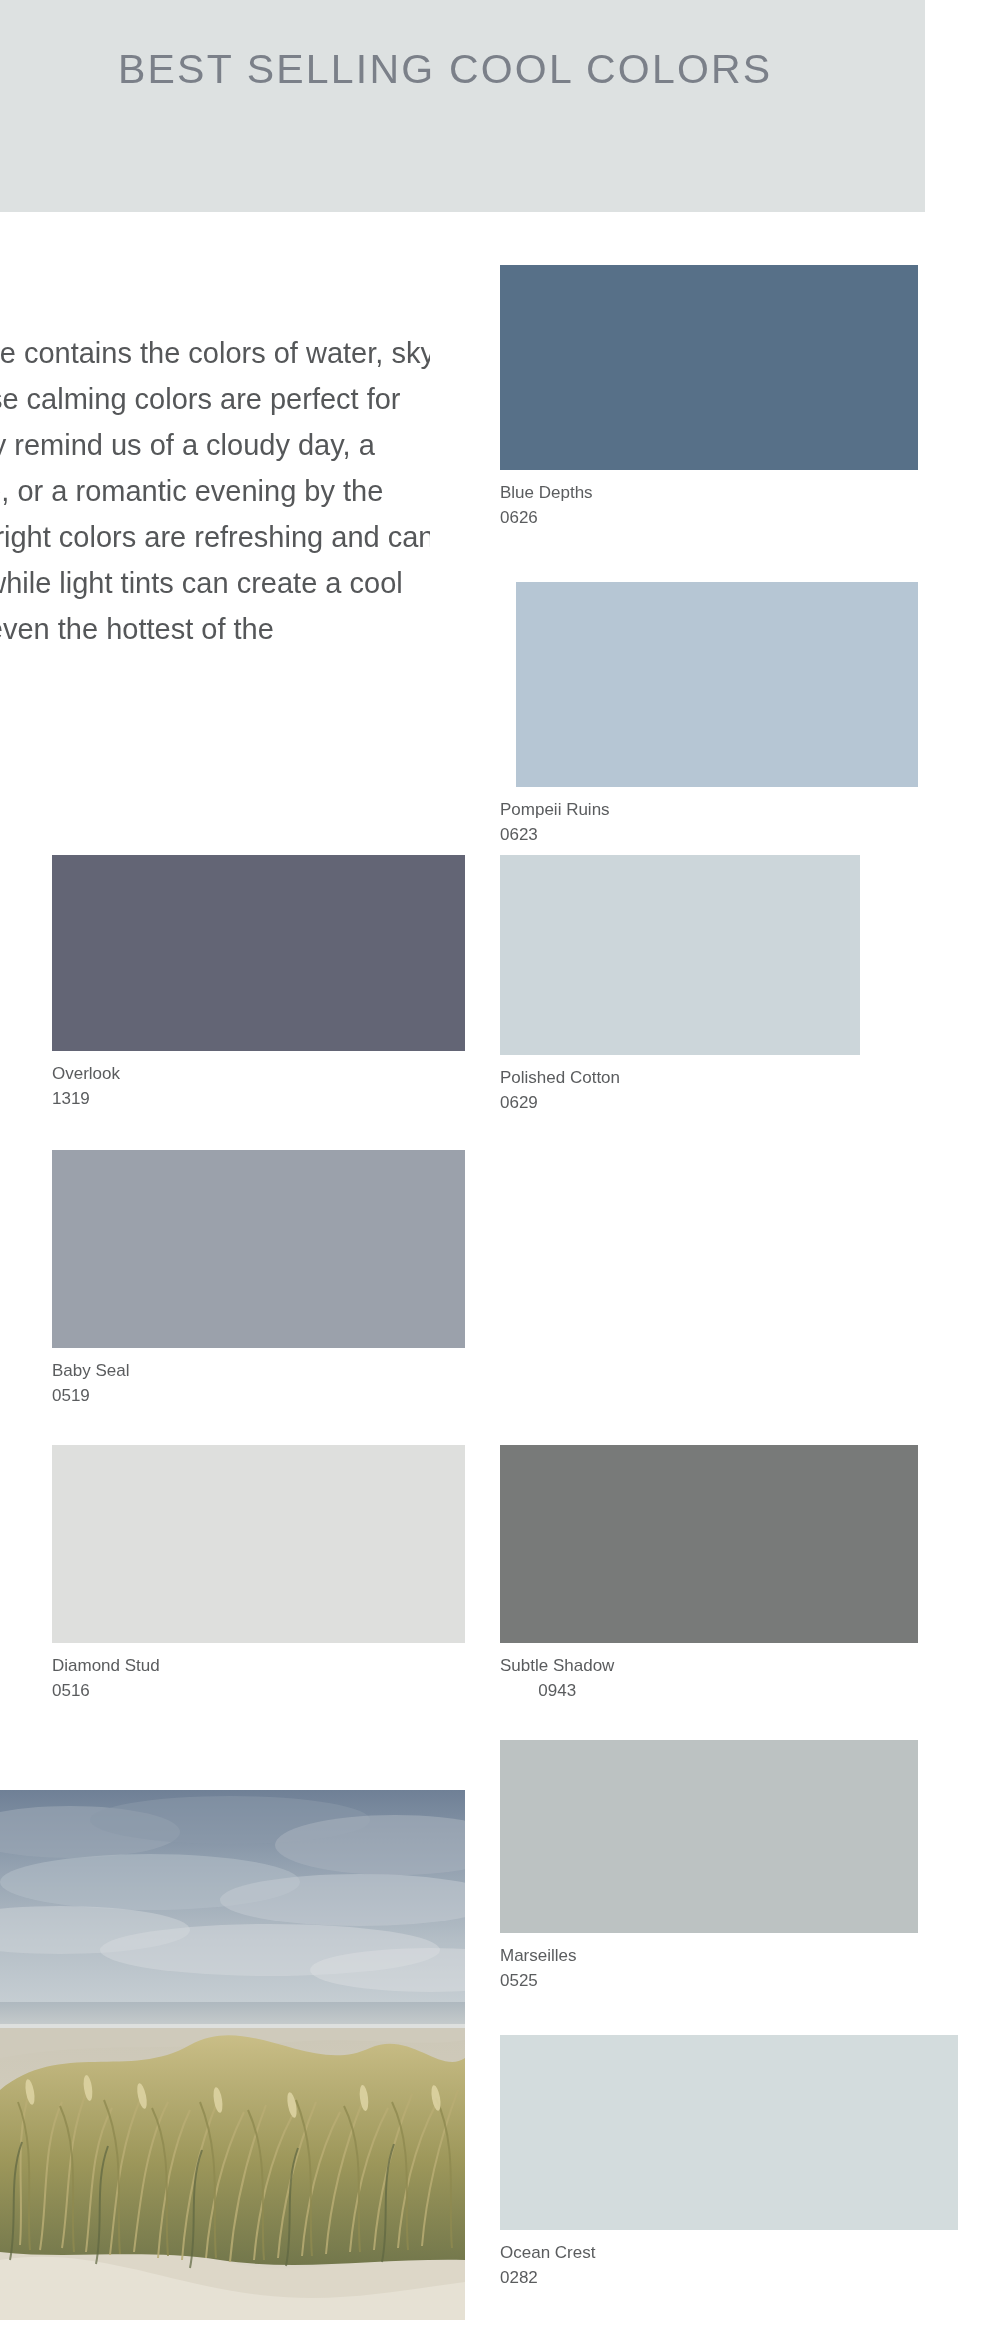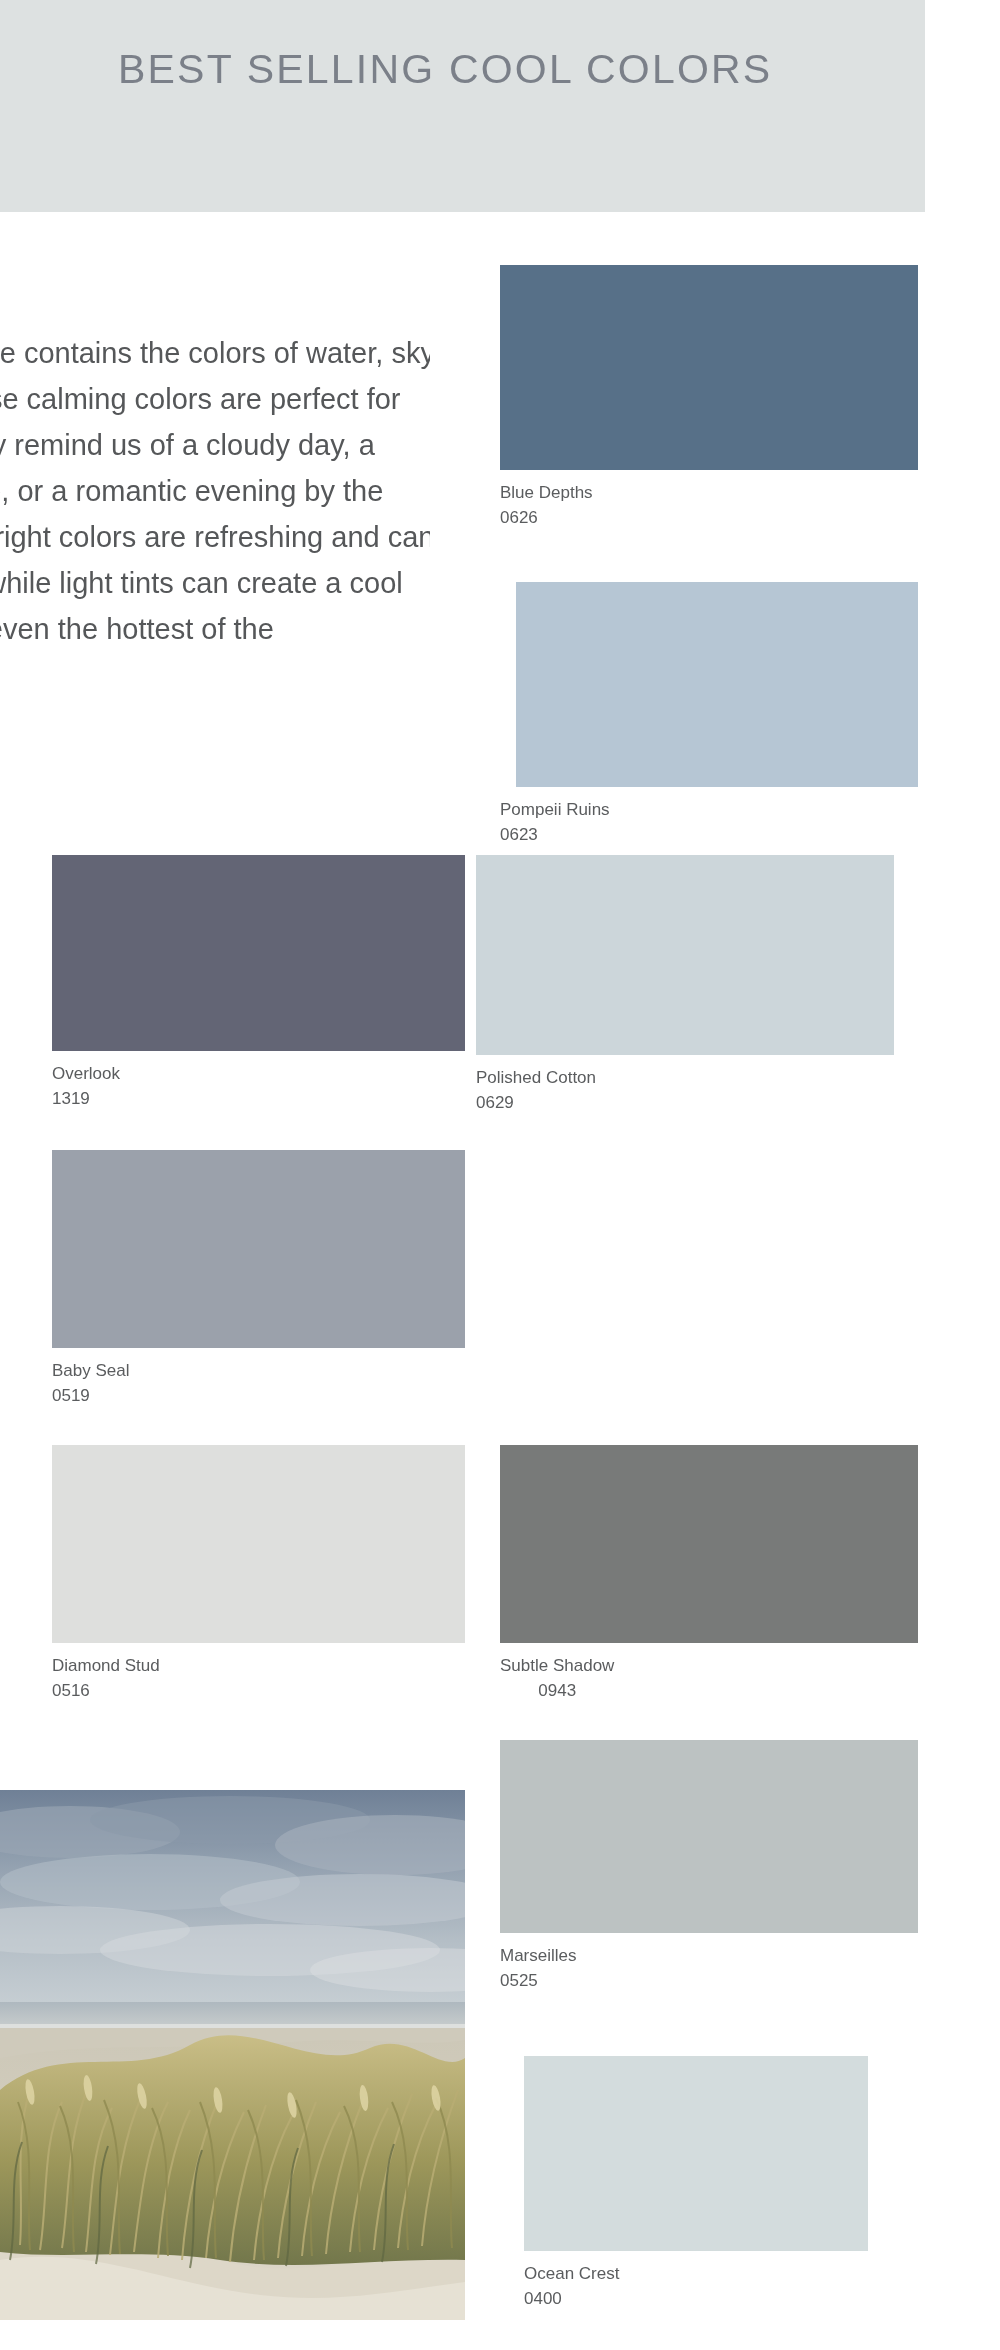--- a/index.html
+++ b/index.html
@@ -84,24 +84,24 @@
     display:block;
     font-size:17px;
     color:#5a5c5e;
     line-height:25px;
     font-weight:400;
   }
 
   
   .sw-blue-depths      { left:500px; top:265px;  width:418px; height:205px; }
   .sw-pompeii-ruins    { left:500px; top:582px;  width:418px; height:205px;padding-left:16px; }
-  .sw-polished-cotton  { left:476px; top:855px;  width:418px; height:200px;border-radius:15px; }
+  .sw-polished-cotton  { left:500px; top:855px;  width:360px; height:200px;border-radius:15px; }
   .sw-subtle-shadow    { left:500px; top:1445px; width:418px; height:198px;text-align:center; }
   .sw-marseilles       { left:500px; top:1740px; width:418px; height:193px; }
-  .sw-ocean-crest      { left:524px; top:2035px; width:344px; height:195px;margin-top:21px; }
+  .sw-ocean-crest      { left:500px; top:2035px; width:458px; height:195px; }
 
   
   .sw-overlook         { left:52px; top:855px;  width:413px; height:196px; }
   .sw-baby-seal        { left:52px; top:1150px; width:413px; height:198px; }
   .sw-diamond-stud     { left:52px; top:1445px; width:413px; height:198px; }
 
   
   .photo{
     position:absolute;
     left:0;
@@ -160,21 +160,21 @@
   <div class="swatch-meta">
     <span class="swatch-name">Marseilles</span>
     <span class="swatch-code">0525</span>
   </div>
 </div>
 
 <div class="swatch sw-ocean-crest">
   <span class="swatch-chip" style="background-color: rgb(211, 220, 221);"></span>
   <div class="swatch-meta">
     <span class="swatch-name">Ocean Crest</span>
-    <span class="swatch-code">0400</span>
+    <span class="swatch-code">0282</span>
   </div>
 </div>
 
 <div class="swatch sw-overlook">
   <span class="swatch-chip" style="background-color: rgb(99, 101, 117);"></span>
   <div class="swatch-meta">
     <span class="swatch-name">Overlook</span>
     <span class="swatch-code">1319</span>
   </div>
 </div>

